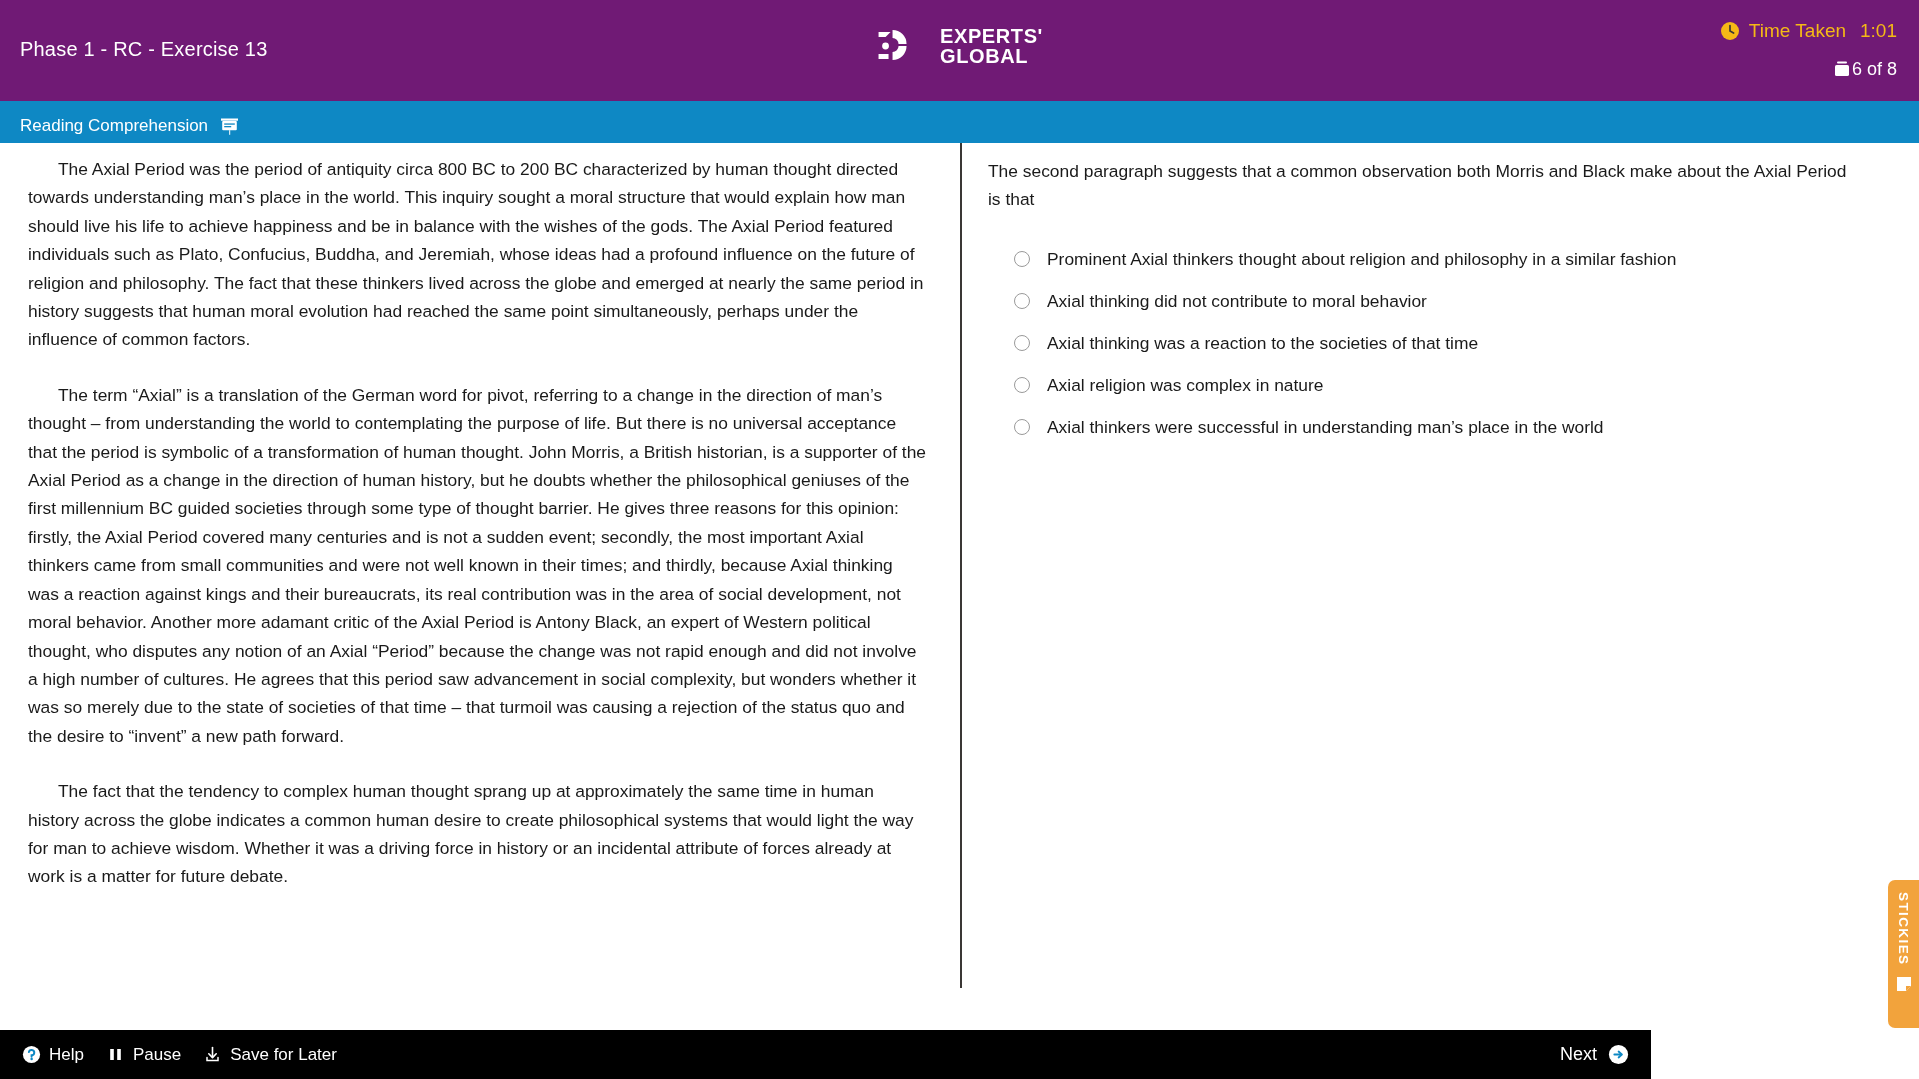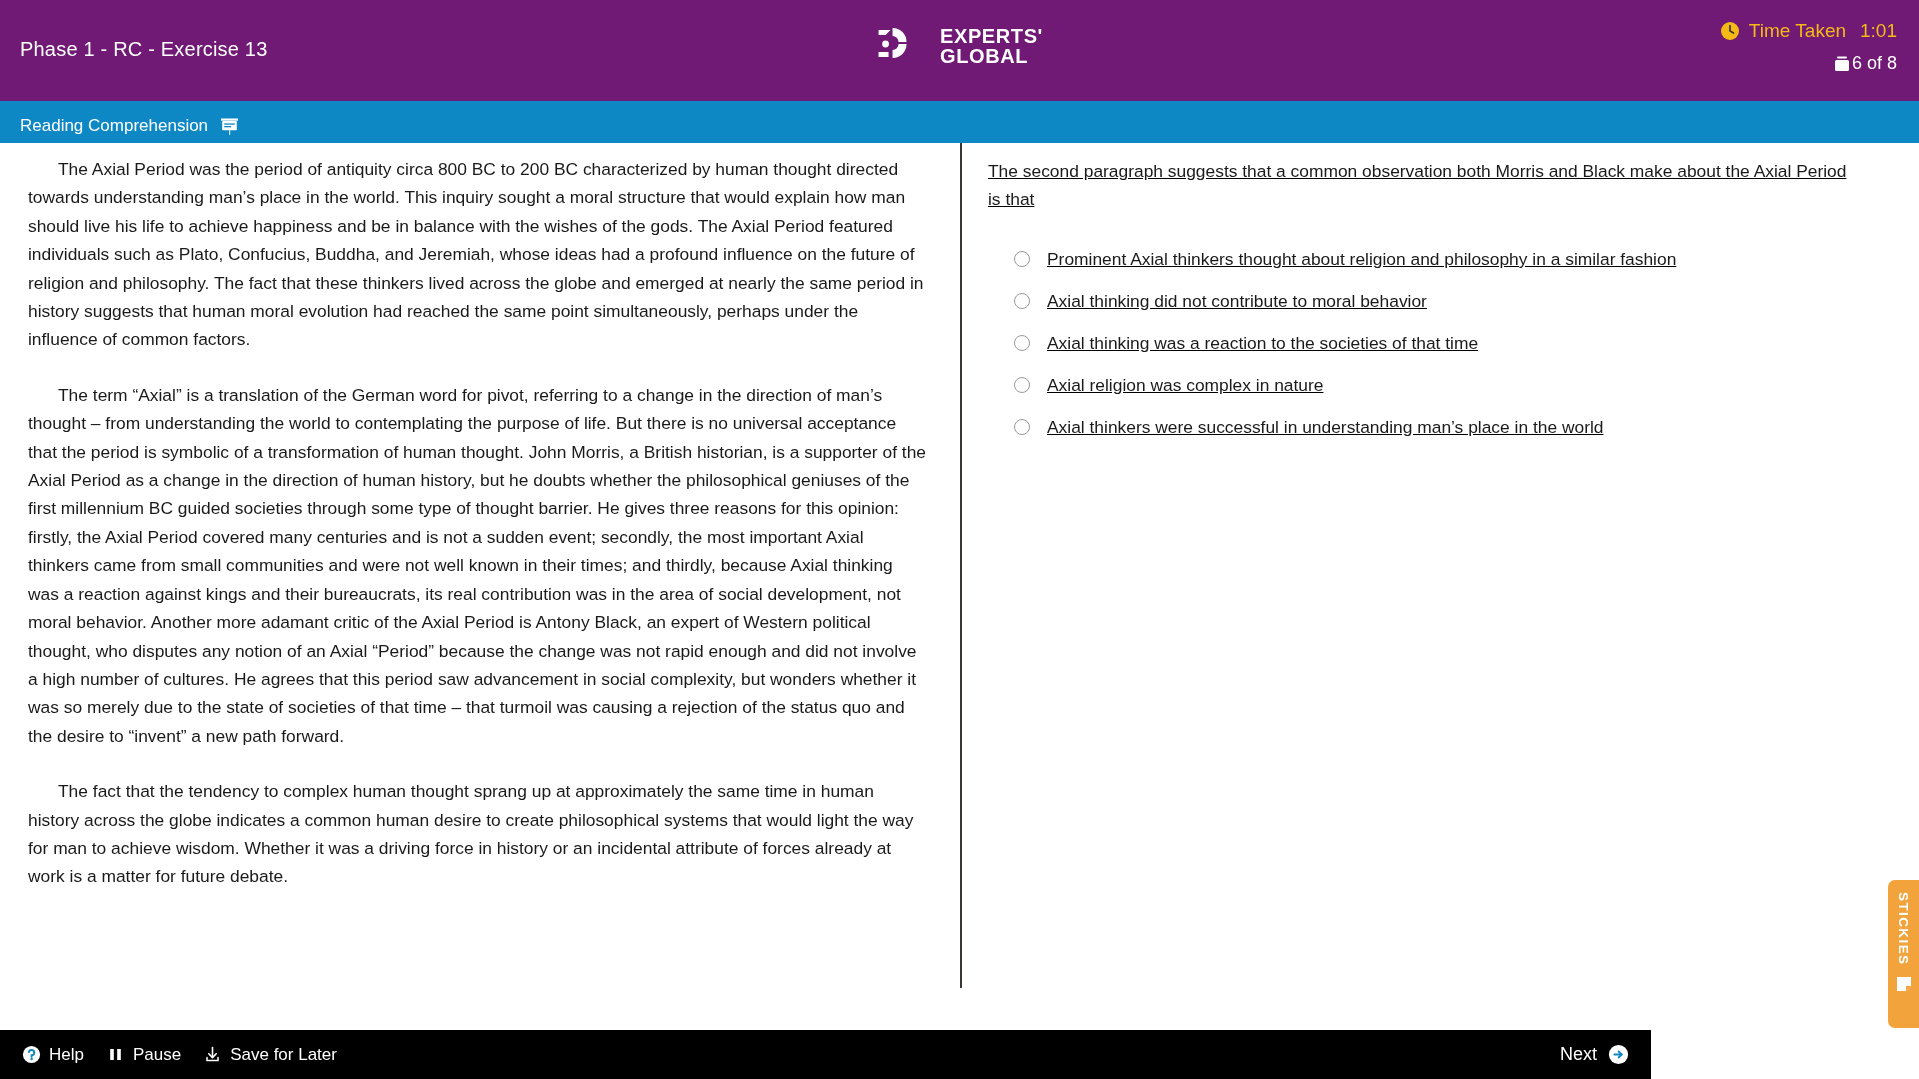--- a/index.html
+++ b/index.html
@@ -18,41 +18,41 @@
     background: #701a75;
     color: #ffffff;
   }
   .exercise-title {
     position: absolute; left: 20px; top: 38px;
     font-size: 20px; color: #ffffff; letter-spacing: .2px;
   }
   .brand {
     position: absolute; left: 50%; top: 26px;
     transform: translateX(-50%);
-    display: flex; gap: 28px;
+    display: flex; align-items: center; gap: 28px;
   }
   .brand-mark { width: 36px; height: 36px; display: block; }
   .brand-words { display: flex; flex-direction: column; line-height: 1.0; }
   .brand-words span {
     font-size: 20px; font-weight: bold; color: #ffffff;
     letter-spacing: .6px;
   }
   .timer-block {
     position: absolute; right: 22px; top: 20px;
     text-align: right;
   }
   .timer-row {
     display: flex; align-items: center; justify-content: flex-end; gap: 9px;
     font-size: 19px; color: #f5b916;
   }
   .timer-row .tt-label { color: #f5b916; }
   .timer-row .tt-value { color: #f5b916; margin-left: 5px; }
   .count-row {
-    display: flex; align-items: flex-end; justify-content: flex-end; 
-    margin-top: 11px; font-size: 18px; color: #ffffff;
+    display: flex; align-items: flex-start; justify-content: flex-end; 
+    margin-top: 17px; font-size: 18px; color: #ffffff;
   }
   .clock-icon { width: 20px; height: 20px; display: block; }
   .card-icon { width: 20px; height: 20px; display: block; }
 
   
   .sectionbar {
     position: absolute; top: 101px; left: 0;
     width: 1919px; height: 42px;
     background: #0e88c4; color: #ffffff;
   }
@@ -89,21 +89,20 @@
   .passage p {
     font-size: 17.4px; line-height: 28.4px; color: #1a1a1a;
     text-indent: 30px; margin-bottom: 27px;
     text-align: left;
   }
 
   .qpane {
     position: absolute; left: 962px; top: 0;
     width: 957px; height: 887px;
     padding: 14px 70px 0 26px;
-    text-decoration: underline;
   }
   .question-stem {
     font-size: 17.4px; line-height: 28.4px; color: #1a1a1a;
     margin-bottom: 33px;
   }
   .options { padding-left: 26px; }
   .option-row {
     display: flex; align-items: flex-start; gap: 17px;
     margin-bottom: 18px; cursor: pointer;
   }

